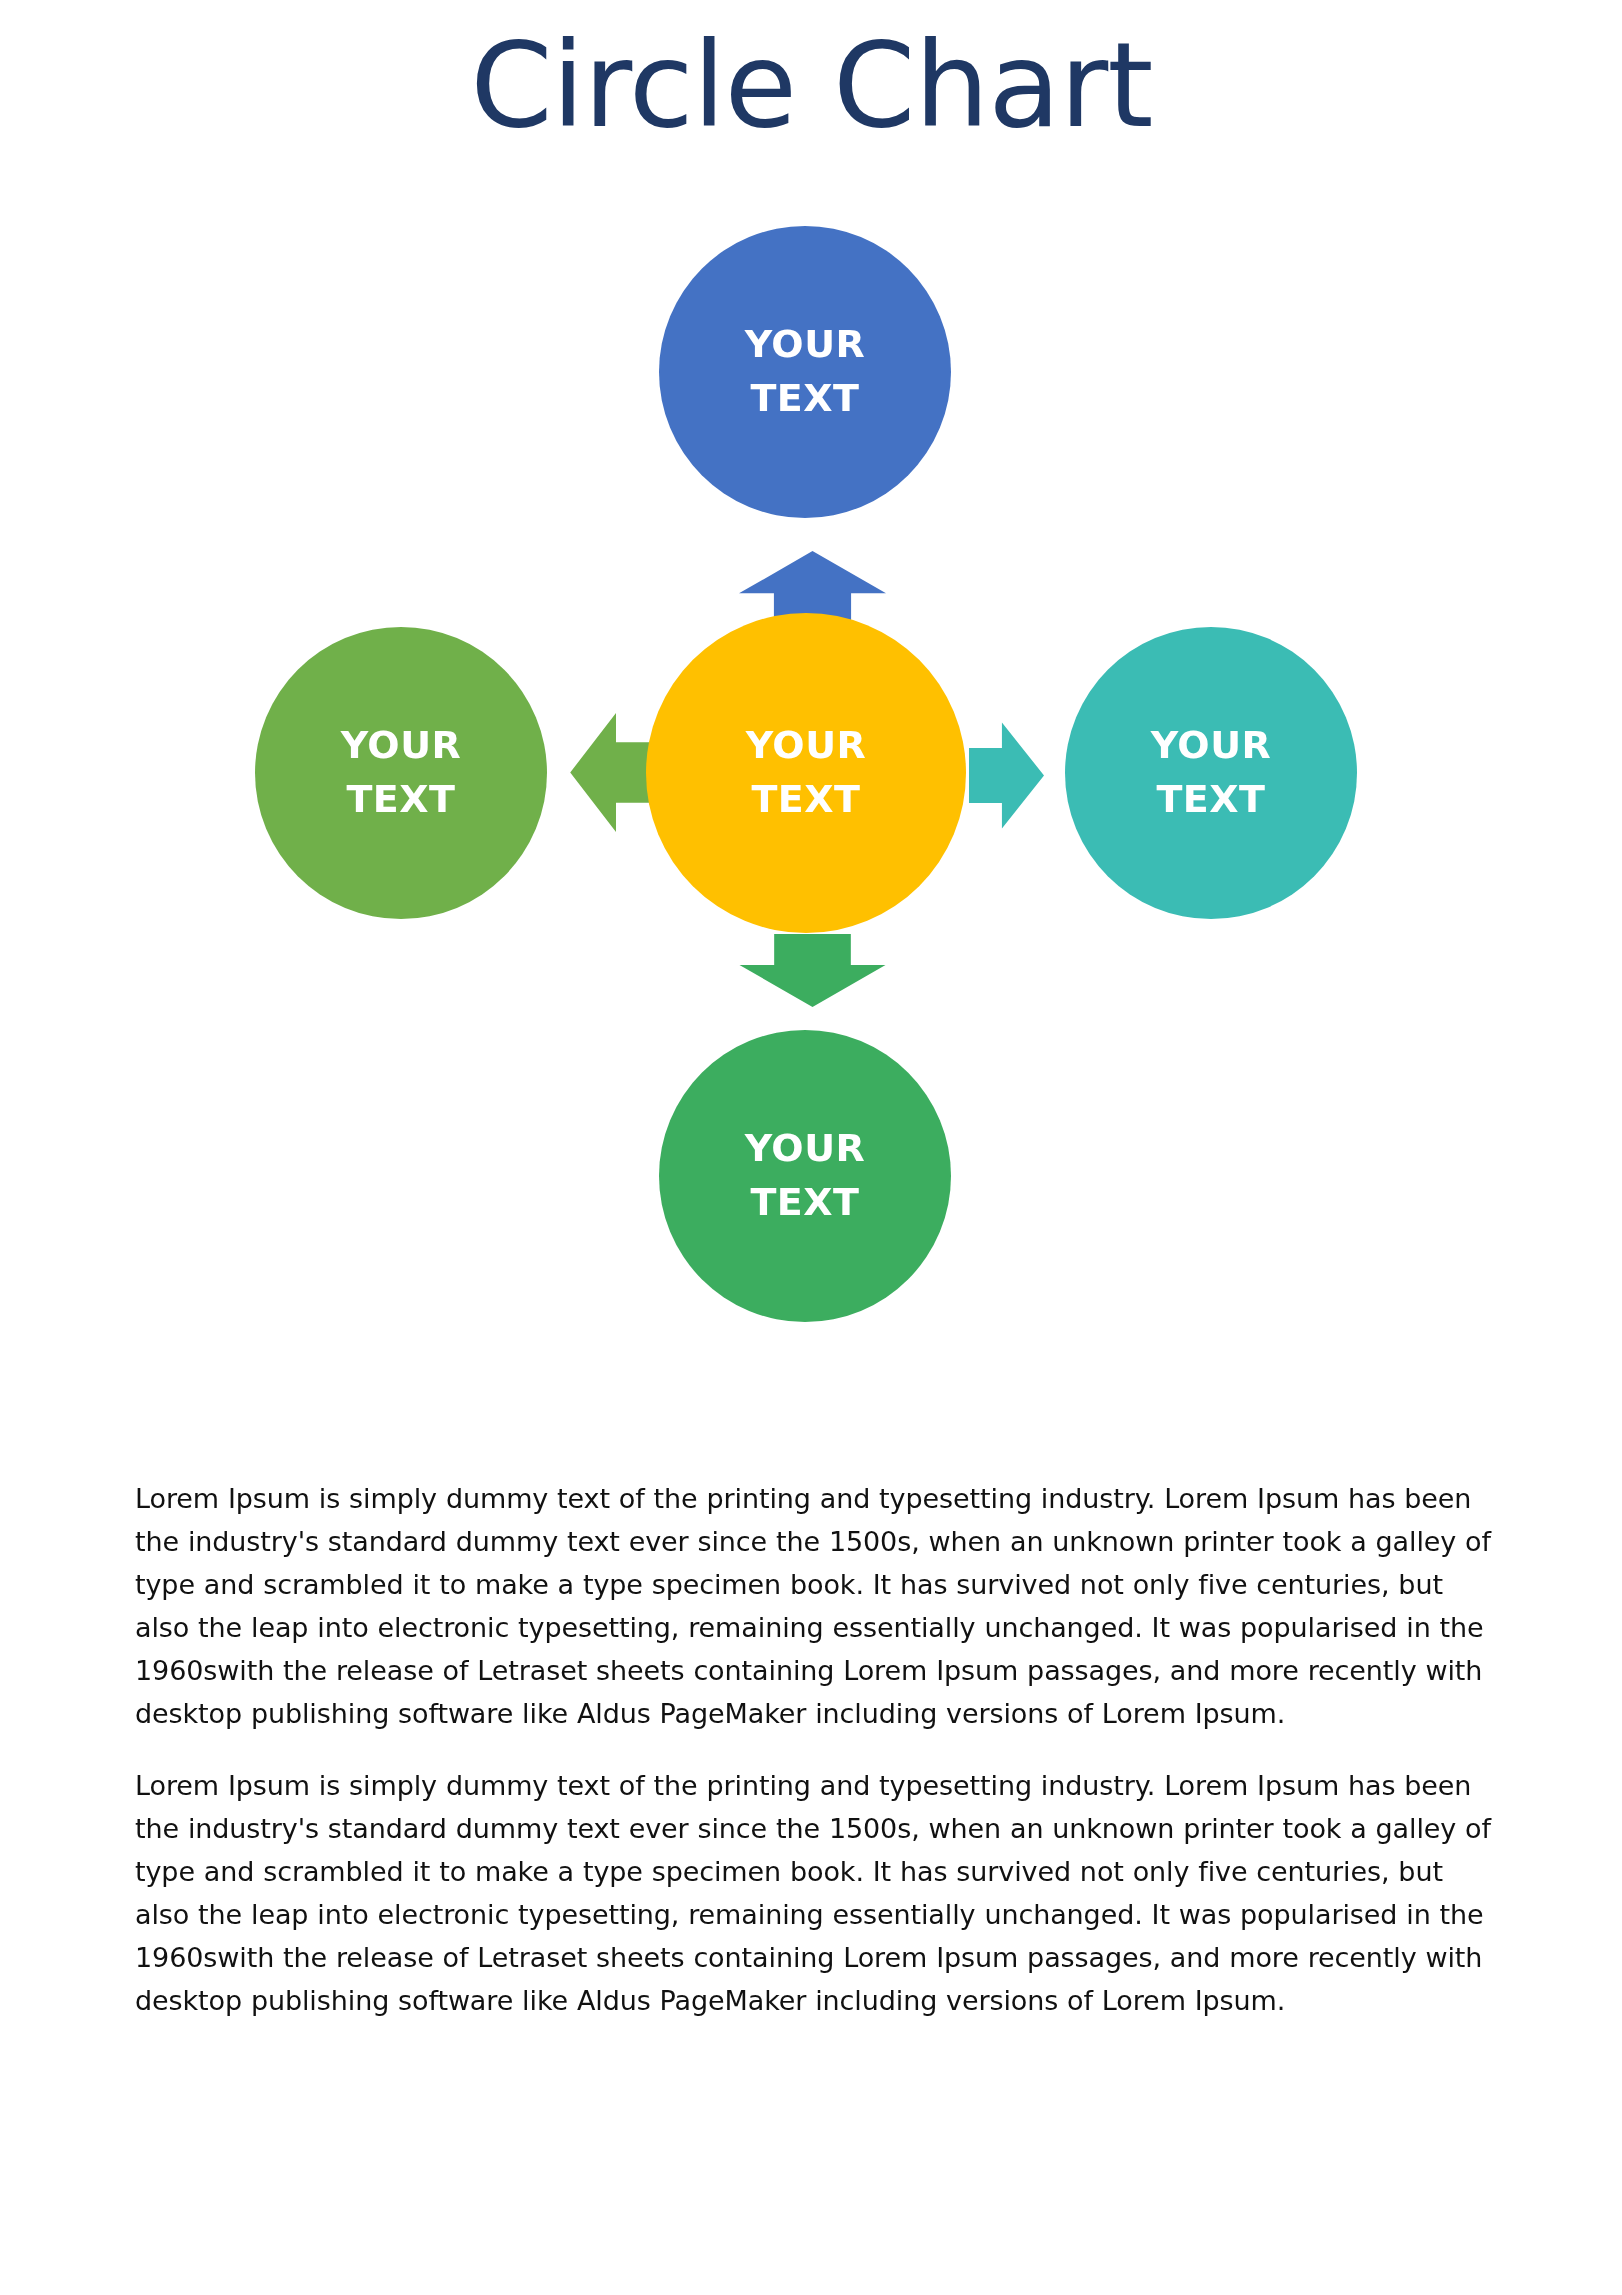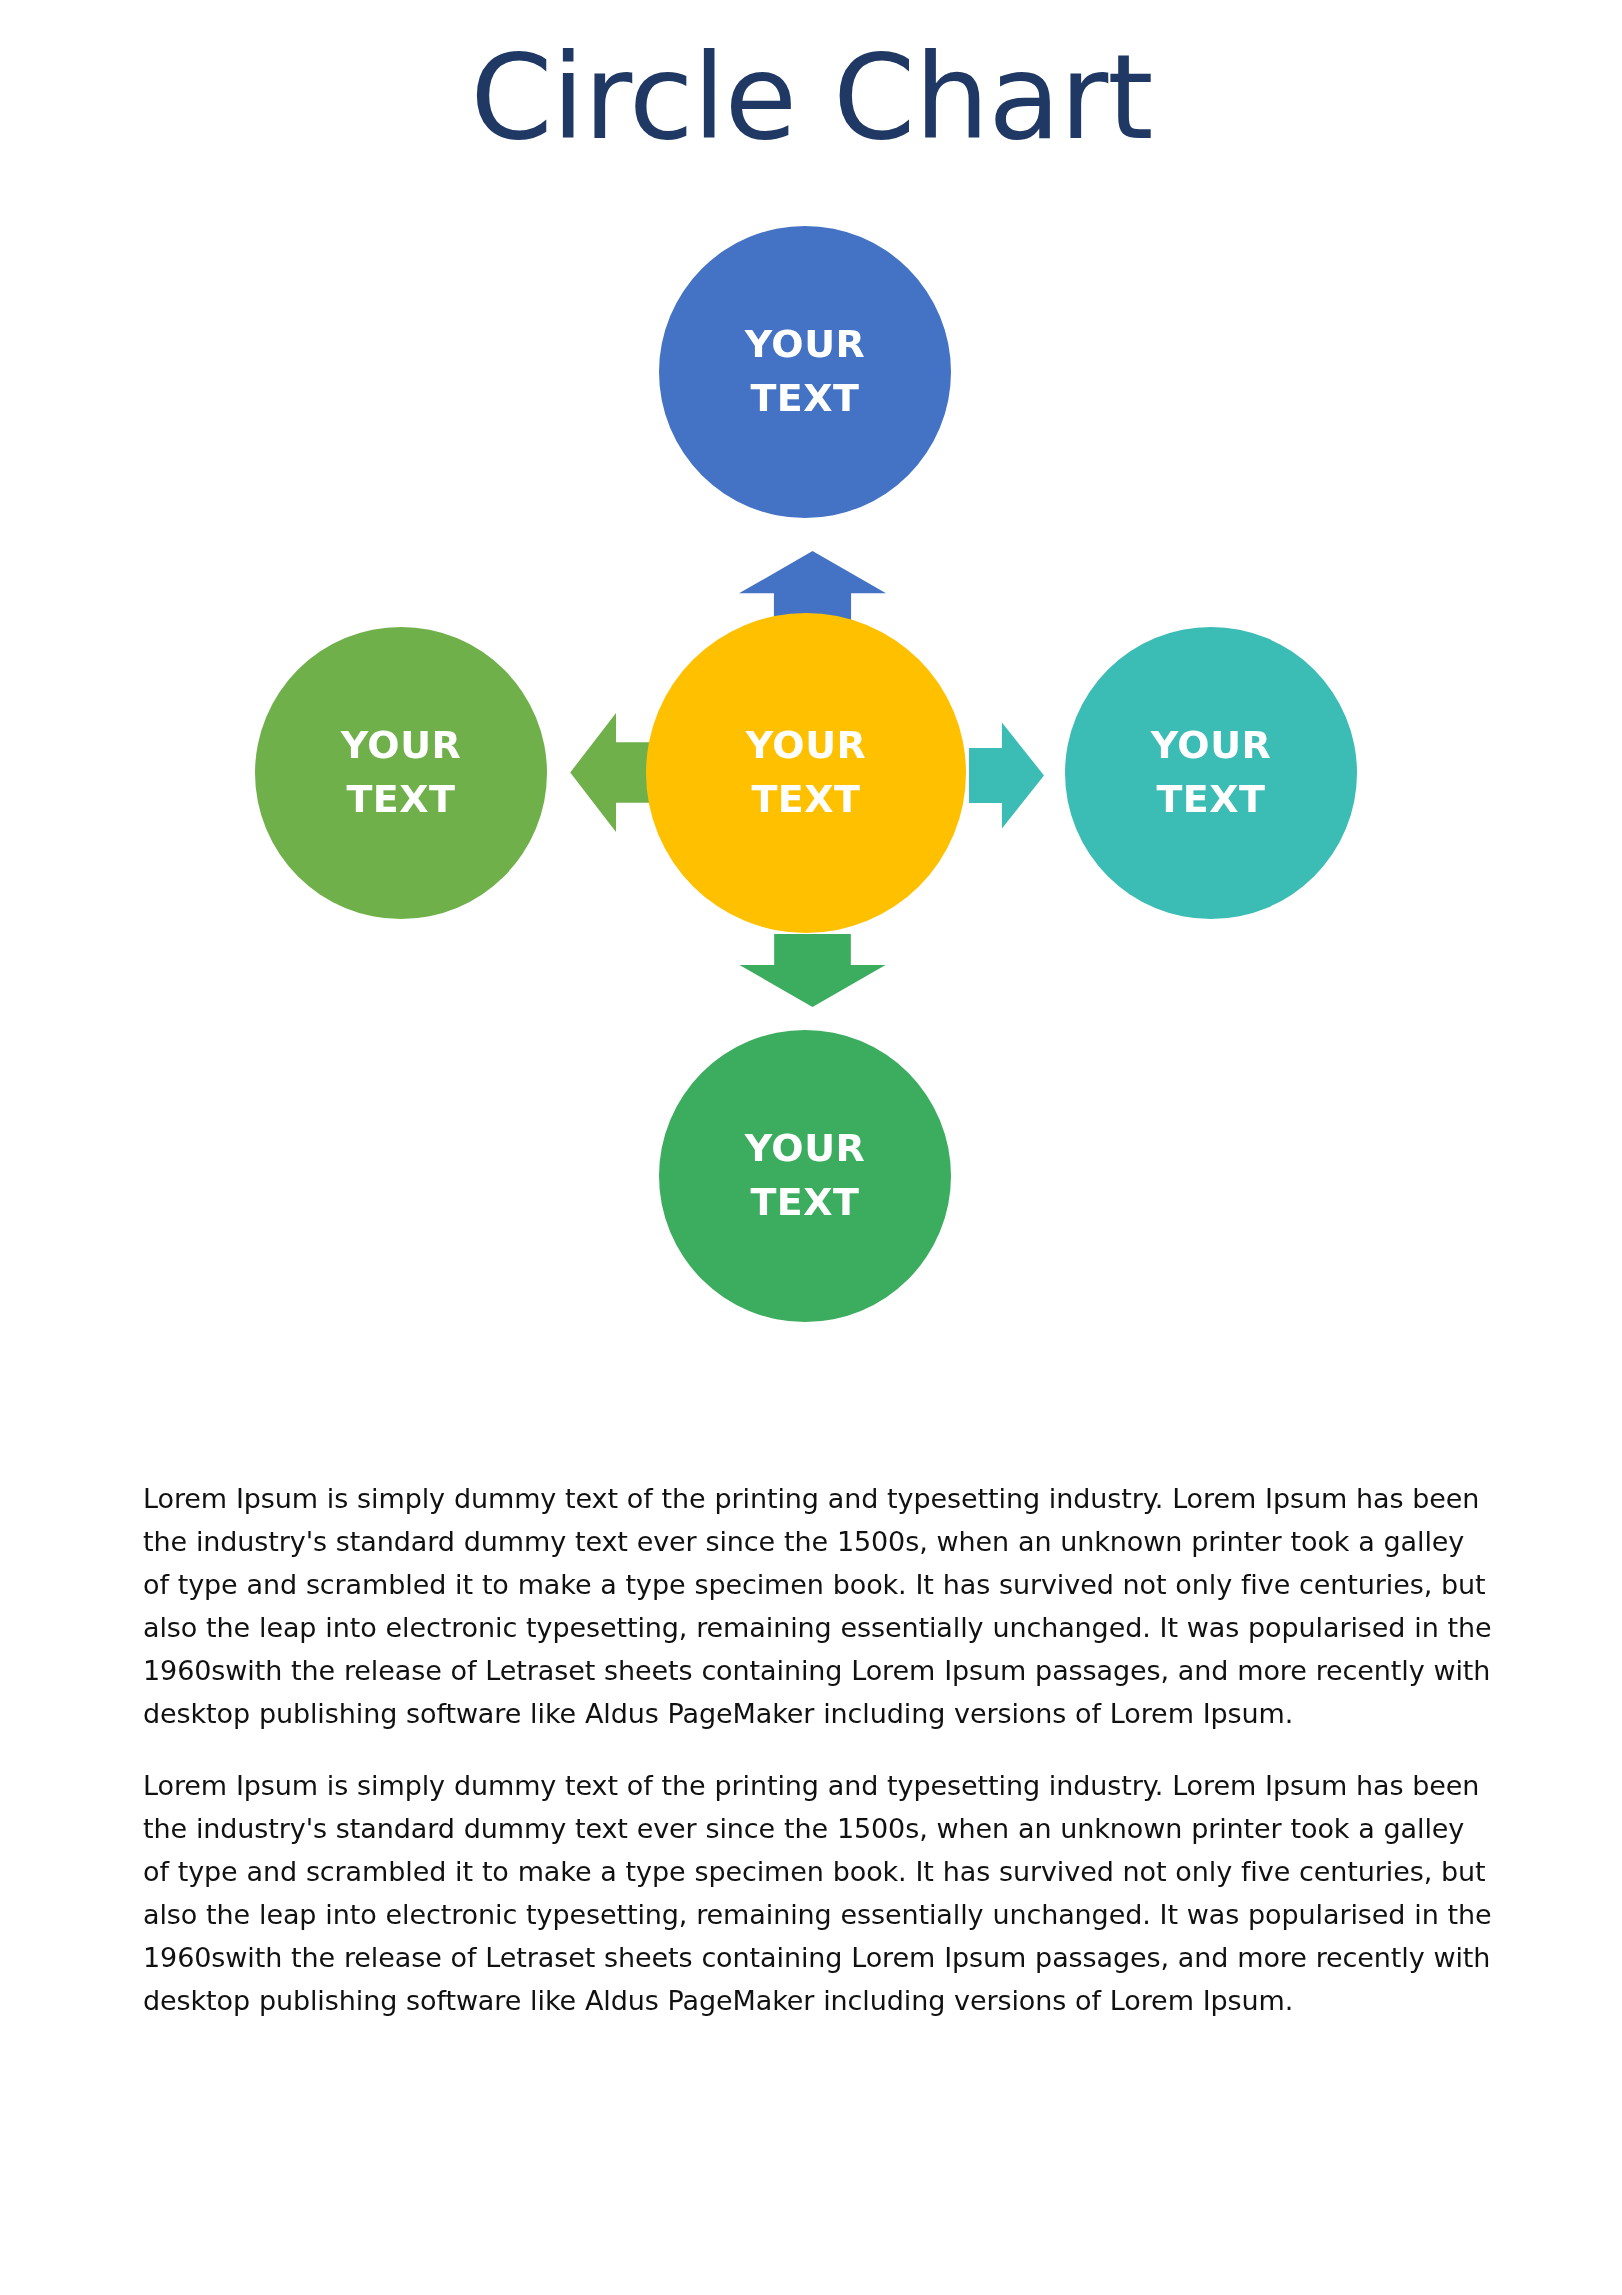--- a/index.html
+++ b/index.html
@@ -12,21 +12,21 @@
     width: 1623px;
     height: 2296px;
     font-family: "DejaVu Sans", sans-serif;
     overflow: hidden;
     position: relative;
   }
 
   
   .page-title {
     position: absolute;
-    top: 38px;
+    top: 26px;
     left: 0;
     width: 100%;
     text-align: center;
     font-family: "DejaVu Sans", sans-serif;
     font-size: 118px;
     font-weight: 400;
     line-height: 1.0;
     color: #1F3864;
     letter-spacing: -0.9px;
     white-space: nowrap;
@@ -96,21 +96,21 @@
   .arrow-right { left: 969px; top: 525px;  width: 75px;  height: 107px; }
 
   
   .body-copy {
     position: absolute;
     left: 127px;
     top: 1477px;
     width: 1371px;
   }
   .body-copy p {
-    margin: 0 0 29px 16px;
+    margin: 0 0 29px 8px;
     font-family: "DejaVu Sans", sans-serif;
     font-size: 27px;
     font-weight: 400;
     line-height: 43px;
     color: #111111;
     text-align: left;
     letter-spacing: -0.1px;
     word-spacing: 0.4px;
   }
   .body-copy p:last-child { margin-bottom: 0; }

